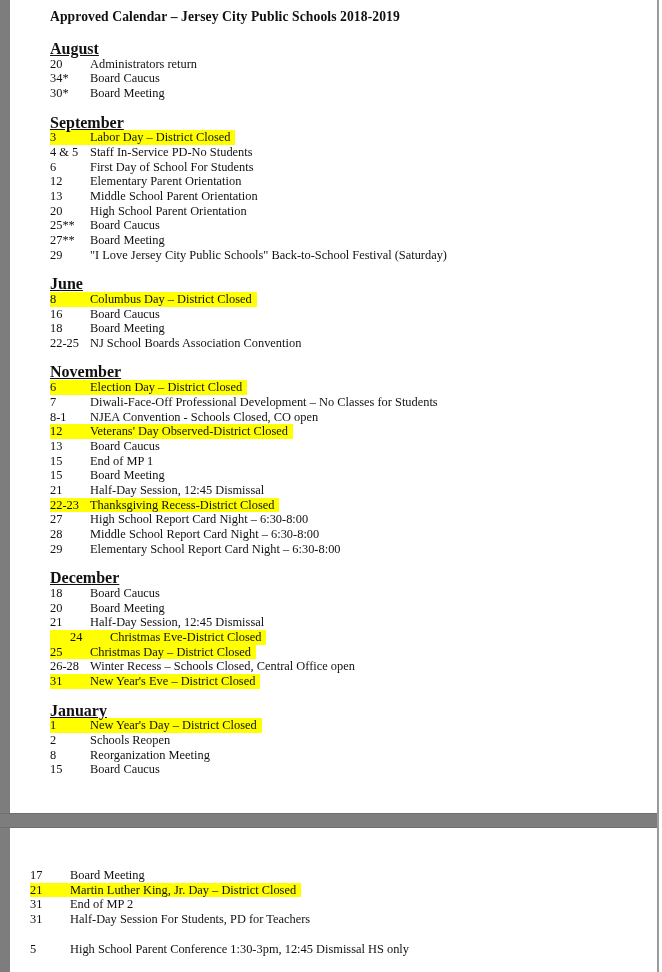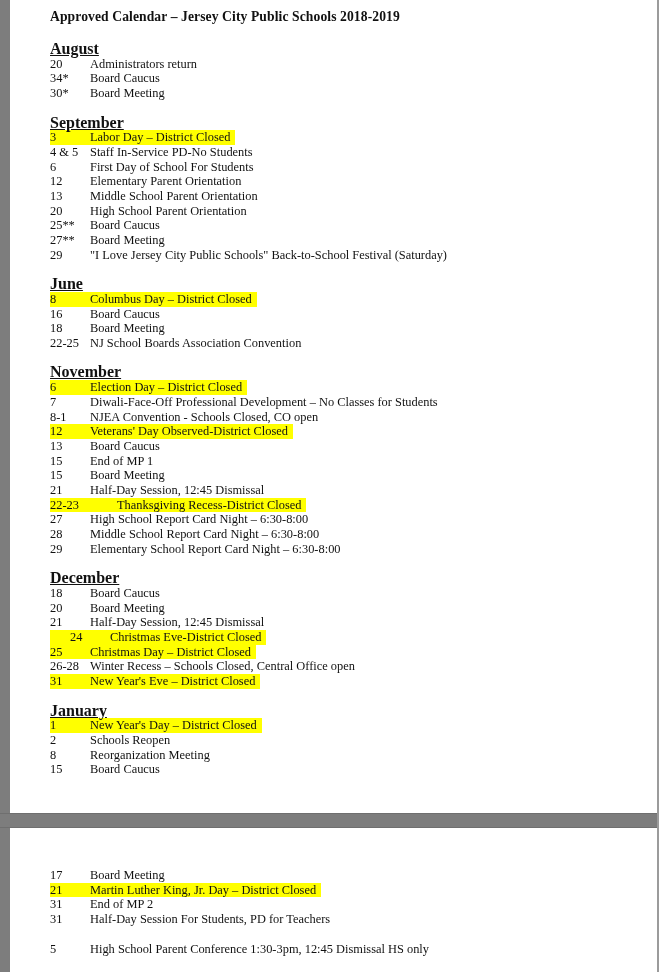--- a/index.html
+++ b/index.html
@@ -23,21 +23,21 @@
     background: #7d7d7d;
   }
   .page {
     position: absolute;
     left: 10px;
     width: 647px;
     background: #ffffff;
     box-sizing: border-box;
   }
   .page1 { top: 0; height: 813px; padding: 9px 0 0 40px; }
-  .page2 { top: 828px; height: 144px; padding: 40px 0 0 40px; }
+  .page2 { top: 828px; height: 144px; padding: 40px 0 0 20px; }
   .page-gap {
     position: absolute;
     left: 0; top: 813px;
     width: 659px; height: 15px;
     background: #7d7d7d;
     border-top: 1px solid #6f6f6f;
     border-bottom: 1px solid #6f6f6f;
     box-sizing: border-box;
   }
   .right-line {
@@ -183,21 +183,21 @@
             <span class="event">End of MP 1</span>
           </div>
           <div class="row">
             <span class="date">15</span>
             <span class="event">Board Meeting</span>
           </div>
           <div class="row">
             <span class="date">21</span>
             <span class="event">Half-Day Session, 12:45 Dismissal</span>
           </div>
-          <div class="row hl" style="background: rgb(255, 255, 0); gap: 27px;">
+          <div class="row hl" style="background: rgb(255, 255, 0);">
             <span class="date">22-23</span>
             <span class="event">Thanksgiving Recess-District Closed</span>
           </div>
           <div class="row">
             <span class="date">27</span>
             <span class="event">High School Report Card Night – 6:30-8:00</span>
           </div>
           <div class="row">
             <span class="date">28</span>
             <span class="event">Middle School Report Card Night – 6:30-8:00</span>

